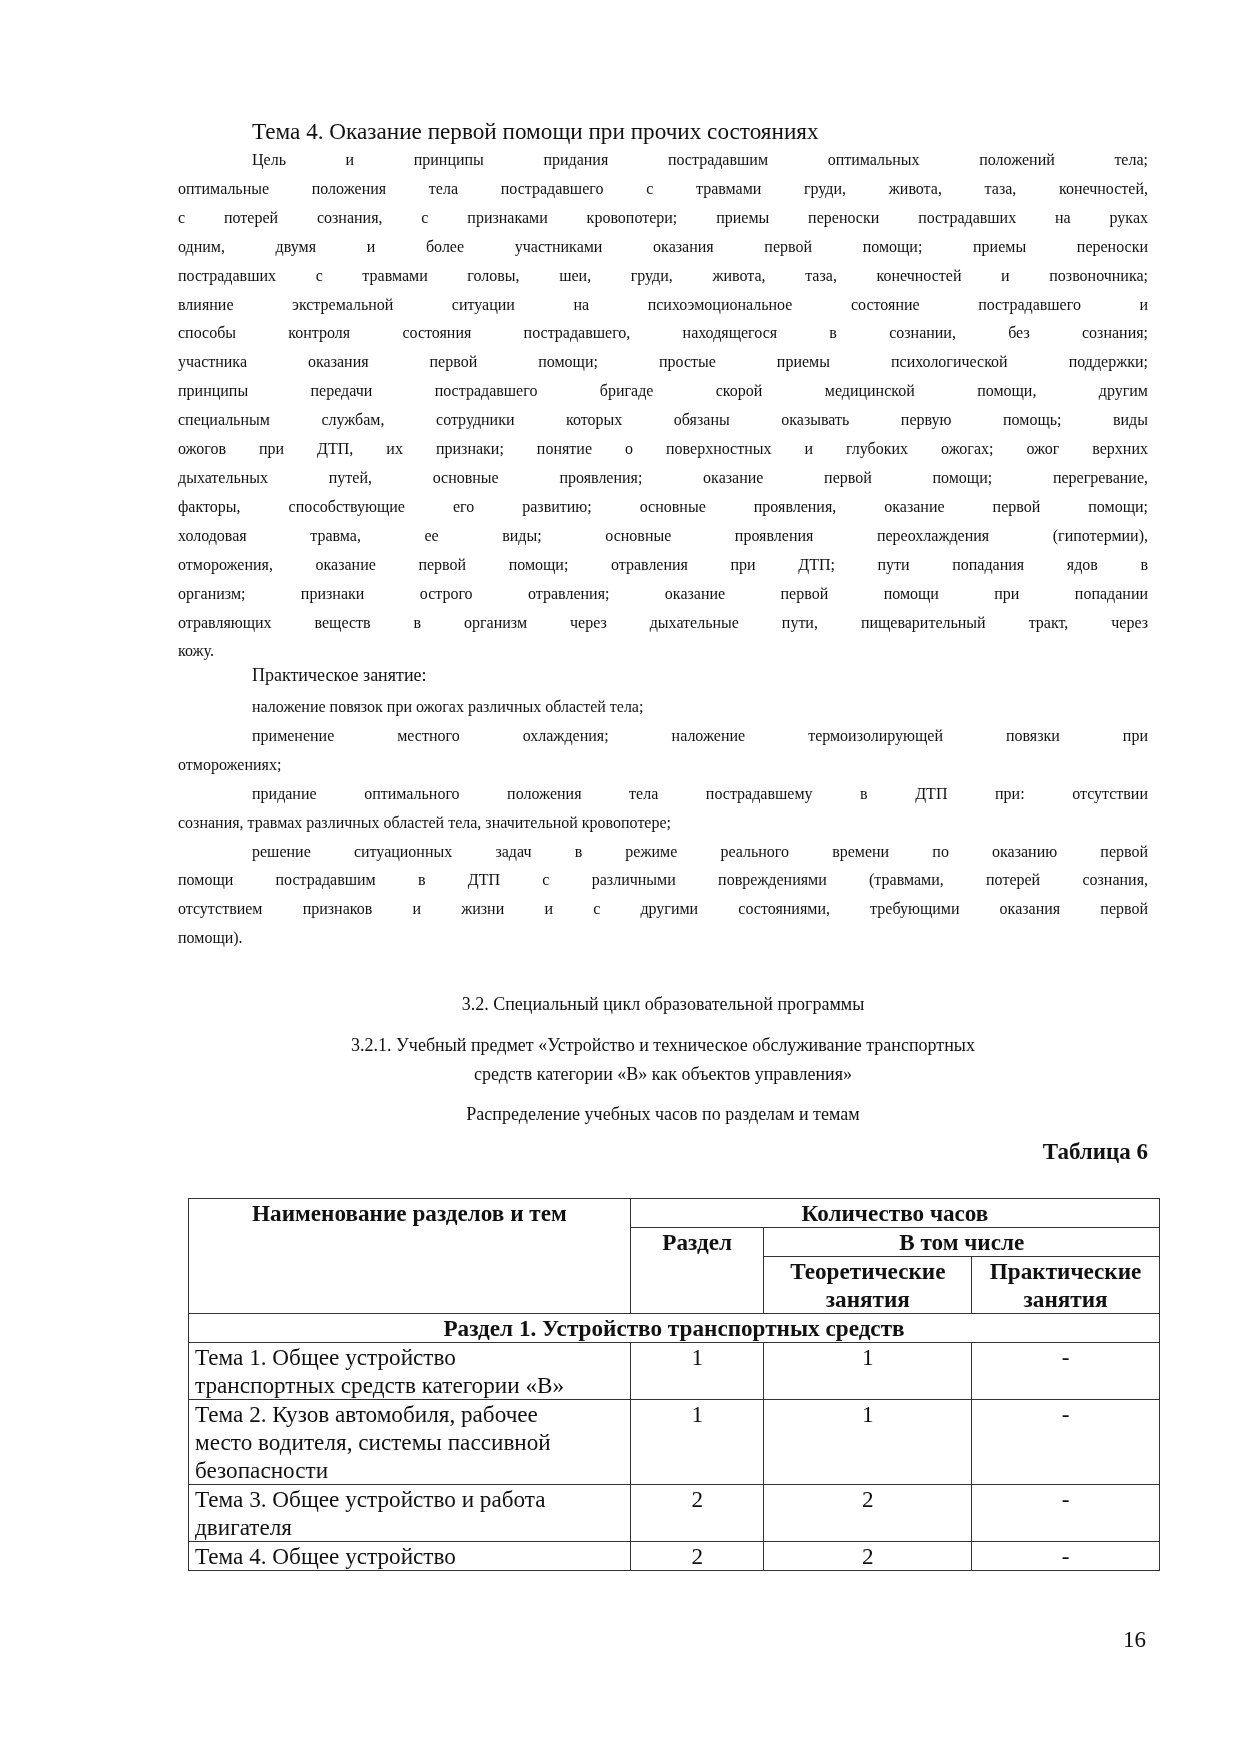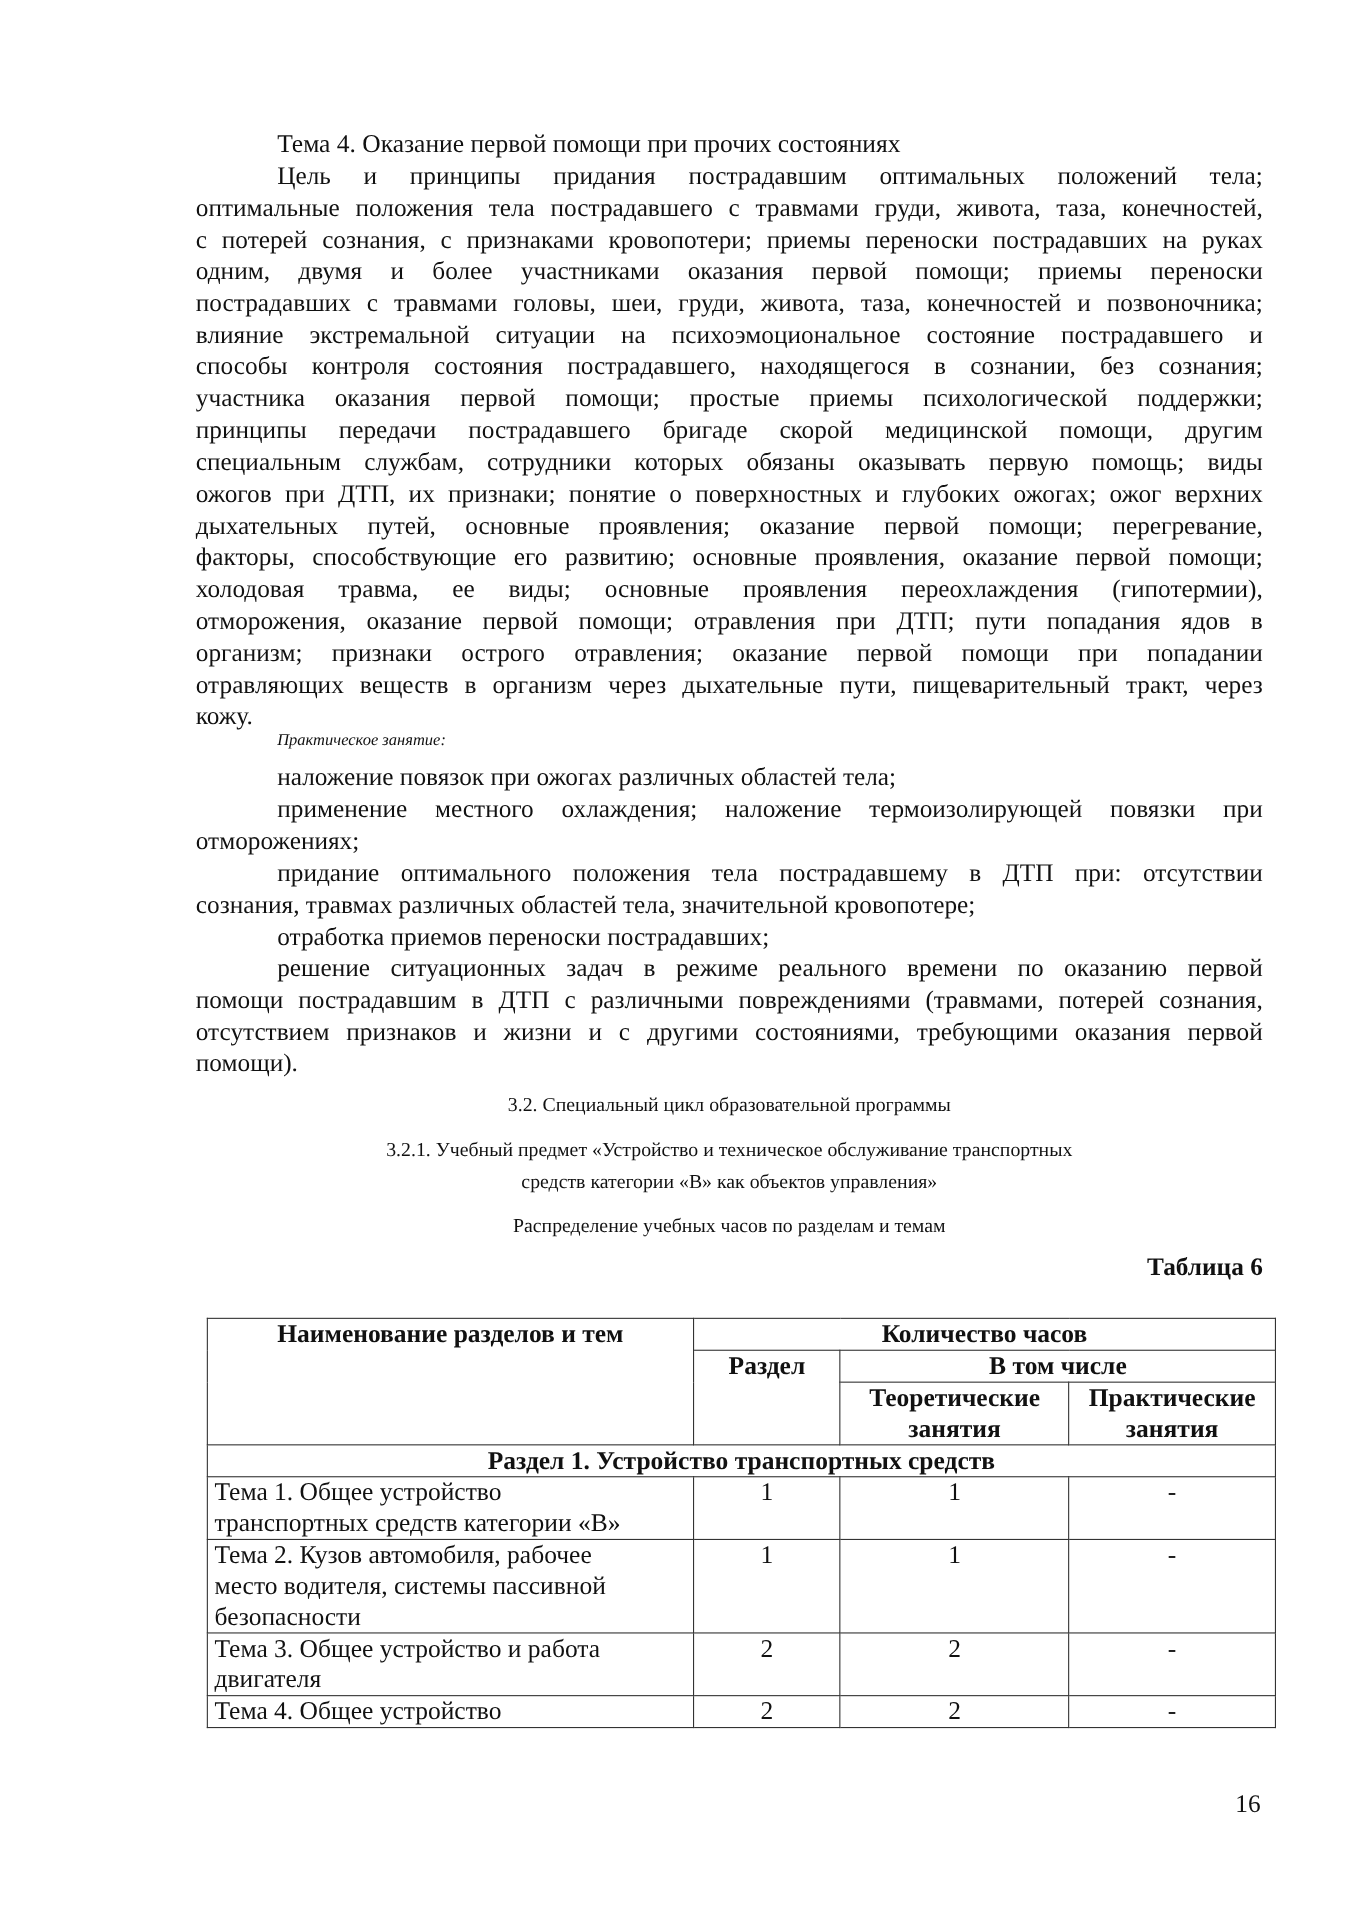--- a/index.html
+++ b/index.html
@@ -1,25 +1,25 @@
 <!DOCTYPE html>
 <html><head>
 <meta charset="utf-8">
 <style>
   html, body { margin: 0; padding: 0; background: #ffffff; }
   body { width: 1241px; height: 1755px; position: relative; overflow: hidden;
          font-family: "Liberation Serif", "DejaVu Serif", serif; color: #111; }
   .page { position: absolute; left: 0; top: 0; width: 1241px; height: 1755px; }
-  .text-block { position: absolute; left: 178px; width: 970px; font-size: 23px; line-height: 28.9px; }
+  .text-block { position: absolute; left: 178px; width: 970px; font-size: 16px; line-height: 28.9px; }
   .line { display: block; text-align: justify; text-align-last: justify; white-space: nowrap; }
   .line.last { text-align-last: left; }
 
   #topic-heading { position: absolute; left: 252px; top: 118px; font-size: 23.2px; font-weight: normal; }
   #main-paragraph { top: 146px; }
-  #practice-label { position: absolute; left: 252px; top: 665px; font-size: 15px; font-style: italic; }
+  #practice-label { position: absolute; left: 252px; top: 665px; font-size: 18px; }
   #practice-list { top: 693px; }
 
   .sec-heading { position: absolute; left: 178px; width: 970px; font-size: 18px; font-weight: normal; text-align: center; line-height: 28.9px; }
   #h-32 { top: 990px; }
   #h-321 { top: 1031px; }
   #h-dist { top: 1100px; }
   #table-caption { position: absolute; right: 93px; top: 1139px; font-size: 23px; font-weight: bold; }
 
   table.hours { position: absolute; left: 188px; top: 1198px; border-collapse: collapse; width: 972px;
                 font-size: 23.2px; line-height: 28px; }
@@ -66,23 +66,20 @@
       <div>
         <span class="line last" style="padding-left: 74px;">наложение повязок при ожогах различных областей тела;</span>
       </div>
       <div>
         <span class="line" style="padding-left: 74px;">применение местного охлаждения; наложение термоизолирующей повязки при</span>
         <span class="line last">отморожениях;</span>
       </div>
       <div>
         <span class="line" style="padding-left: 74px;">придание оптимального положения тела пострадавшему в ДТП при: отсутствии</span>
         <span class="line last">сознания, травмах различных областей тела, значительной кровопотере;</span>
-      </div>
-      <div>
-        <span class="line last" style="padding-left: 74px;">отработка приемов переноски пострадавших;</span>
       </div>
       <div>
         <span class="line" style="padding-left: 74px;">решение ситуационных задач в режиме реального времени по оказанию первой</span>
         <span class="line">помощи пострадавшим в ДТП с различными повреждениями (травмами, потерей сознания,</span>
         <span class="line">отсутствием признаков и жизни и с другими состояниями, требующими оказания первой</span>
         <span class="line last">помощи).</span>
       </div>
     </div>
 
   <div id="h-32" class="sec-heading">3.2. Специальный цикл образовательной программы</div>

